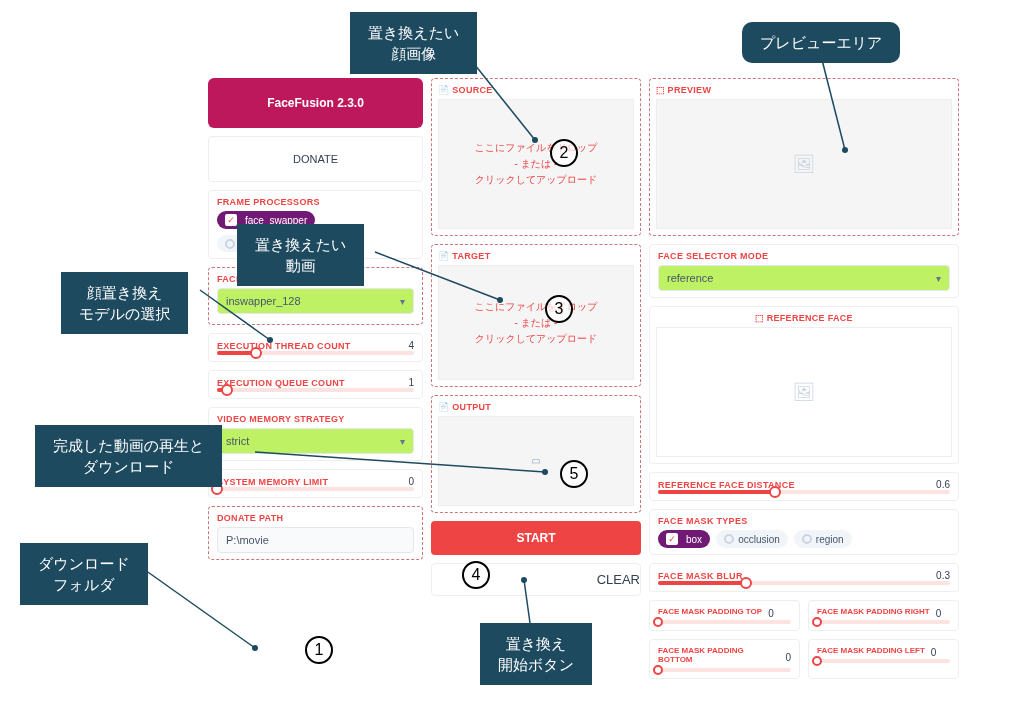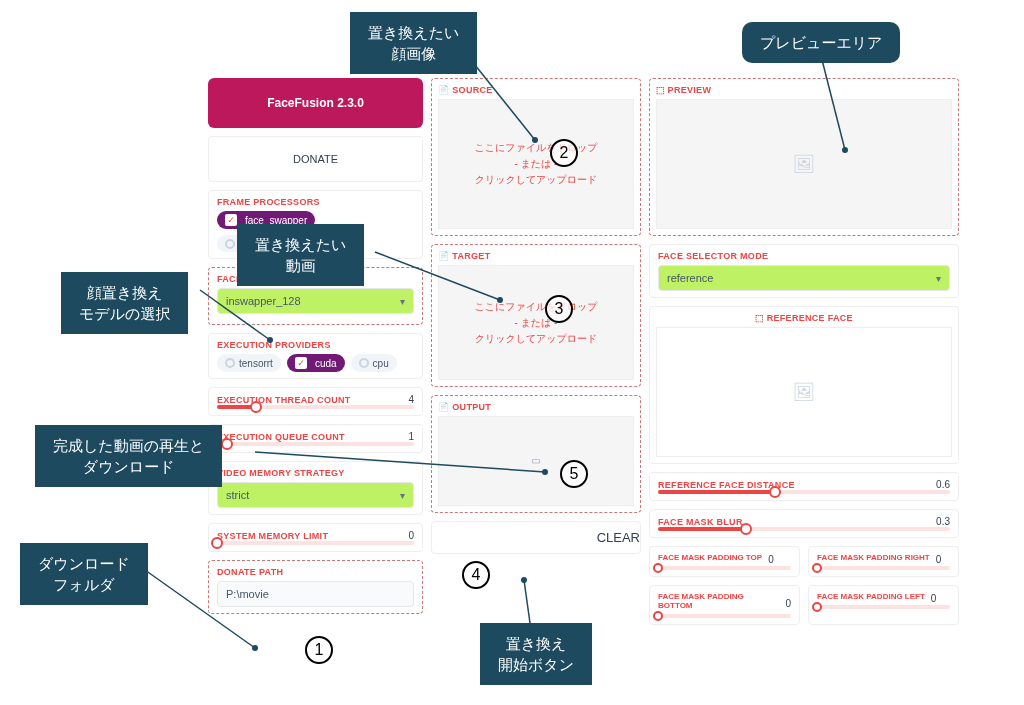--- a/index.html
+++ b/index.html
@@ -74,37 +74,20 @@
     </div>
 
     <div class="card magenta" style="padding-bottom:10px;">
       <div class="section-label">FACE SWAPPER MODEL</div>
       <div class="select">
         <span>inswapper_128</span>
           <span class="chev">▾</span>
       </div>
     </div>
 
-    <div class="card">
-      <div class="section-label">EXECUTION PROVIDERS</div>
-      <div class="pill-row">
-        <span class="pill">
-            <span class="dot"></span>
-            <span>tensorrt</span>
-          </span>
-        <span class="pill active">
-            <span class="check"></span>
-            <span>cuda</span>
-          </span>
-        <span class="pill">
-            <span class="dot"></span>
-            <span>cpu</span>
-          </span>
-      </div>
-    </div>
 
     <div class="card">
       <div style="display:flex;justify-content:space-between;align-items:center;">
         <div class="section-label" style="margin:0">EXECUTION THREAD COUNT</div>
         <div class="slider-val">4</div>
       </div>
       <div class="slider">
           <div class="fill" style="width:20%"></div>
           <div class="thumb" style="left:20%"></div>
         </div>
@@ -162,20 +145,21 @@
         <div>- または -</div>
         <div>クリックしてアップロード</div>
       </div>
     </div>
 
     <div class="card magenta" style="padding:6px;">
       <div class="section-label">📄 <span>OUTPUT</span></div>
       <div class="dropzone dz-out">▭</div>
     </div>
 
+    <div class="start-btn">START</div>
     <div class="card" style="padding:0;">
       <div class="clear-btn">CLEAR</div>
     </div>
   </div>
 
   <div class="col col3">
     <div class="card magenta" style="padding:6px;">
       <div class="section-label">⬚ <span>PREVIEW</span></div>
       <div class="preview">
           <span>🖼</span>
@@ -201,20 +185,37 @@
       <div style="display:flex;justify-content:space-between;align-items:flex-end;">
         <div class="section-label" style="margin:0">REFERENCE FACE DISTANCE</div>
         <div class="slider-val">0.6</div>
       </div>
       <div class="slider">
           <div class="fill" style="width:40%"></div>
           <div class="thumb" style="left:40%"></div>
         </div>
     </div>
 
+    <div class="card">
+      <div class="section-label">FACE MASK TYPES</div>
+      <div class="pill-row">
+        <span class="pill active">
+            <span class="check"></span>
+            <span>box</span>
+          </span>
+        <span class="pill">
+            <span class="dot"></span>
+            <span>occlusion</span>
+          </span>
+        <span class="pill">
+            <span class="dot"></span>
+            <span>region</span>
+          </span>
+      </div>
+    </div>
 
     <div class="card">
       <div style="display:flex;justify-content:space-between;align-items:center;">
         <div class="section-label" style="margin:0">FACE MASK BLUR</div>
         <div class="slider-val">0.3</div>
       </div>
       <div class="slider">
           <div class="fill" style="width:30%"></div>
           <div class="thumb" style="left:30%"></div>
         </div>

